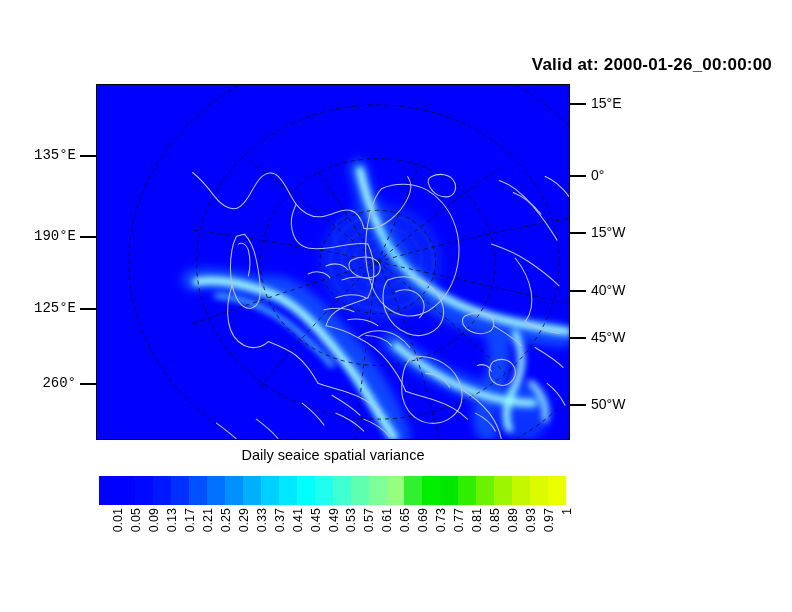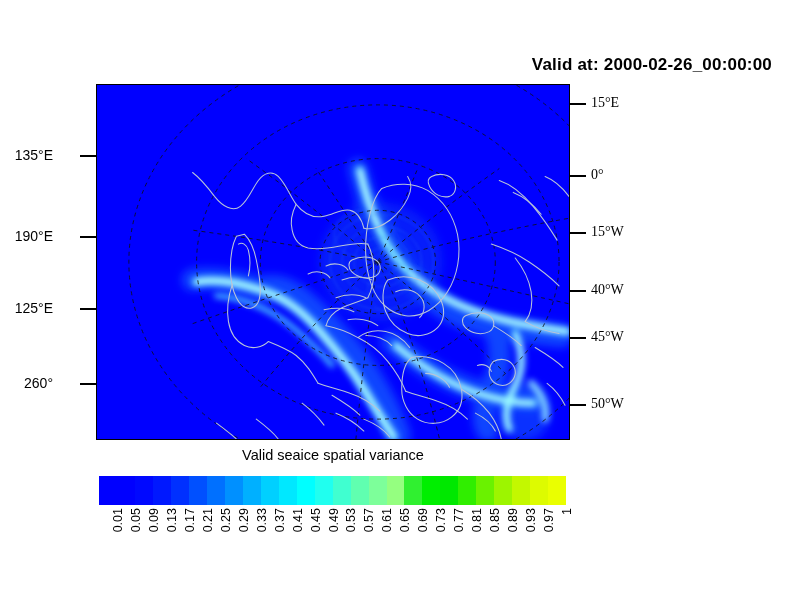--- a/index.html
+++ b/index.html
@@ -58,22 +58,22 @@
   }
   .tick-left  { left: 80px; width: 16px; }
   .tick-right { left: 570px; width: 16px; }
 
   .tick-label {
     position: absolute;
     font-size: 14px;
     white-space: nowrap;
     line-height: 1;
   }
-  .tick-label-left  { right: 739px; text-align: right; }
-  .tick-label-right { left: 591px; text-align: left; font-family: Liberation Serif, serif; }
+  .tick-label-left  { right: 716px; text-align: right; font-family: Liberation Mono, monospace; }
+  .tick-label-right { left: 591px; text-align: left; }
 
   
   #x-caption {
     position: absolute;
     left: 96px;
     top: 447px;
     width: 474px;
     text-align: center;
     font-size: 14.5px;
   }
@@ -111,21 +111,21 @@
     font-size: 12.5px;
     line-height: 1;
     white-space: nowrap;
     transform-origin: left top;
     transform: rotate(-90deg) translateX(-100%);
   }
 </style>
 </head>
 <body>
 
-<div id="plot-title">Valid at: 2000-02-26_00:00:00</div>
+<div id="plot-title">Valid at: 2000-01-26_00:00:00</div>
 
 <div id="map-frame">
   <svg id="map-canvas" viewBox="0 0 474 356" preserveAspectRatio="none">
     <defs>
 
       <linearGradient id="bandGrad" x1="0" y1="0" x2="0" y2="1">
         <stop offset="0%" stop-color="#0000ff" stop-opacity="0"></stop>
         <stop offset="35%" stop-color="#00a8ff" stop-opacity="0.75"></stop>
         <stop offset="50%" stop-color="#8ffbff" stop-opacity="1"></stop>
         <stop offset="65%" stop-color="#00a8ff" stop-opacity="0.75"></stop>
@@ -324,21 +324,21 @@
   <div class="tick-mark tick-right" style="top:404px"></div>
 
   <div class="tick-label tick-label-right" style="top:96px">15°E</div>
   <div class="tick-label tick-label-right" style="top:168px">0°</div>
   <div class="tick-label tick-label-right" style="top:225px">15°W</div>
   <div class="tick-label tick-label-right" style="top:283px">40°W</div>
   <div class="tick-label tick-label-right" style="top:330px">45°W</div>
   <div class="tick-label tick-label-right" style="top:397px">50°W</div>
 </div>
 
-<div id="x-caption">Valid seaice spatial variance</div>
+<div id="x-caption">Daily seaice spatial variance</div>
 
 <div id="colorbar-wrap">
   <div id="colorbar">
       <div class="cb-cell" style="background: rgb(0, 0, 255);"></div>
       <div class="cb-cell" style="background: rgb(0, 0, 255);"></div>
       <div class="cb-cell" style="background: rgb(0, 8, 255);"></div>
       <div class="cb-cell" style="background: rgb(0, 24, 255);"></div>
       <div class="cb-cell" style="background: rgb(0, 48, 255);"></div>
       <div class="cb-cell" style="background: rgb(0, 80, 255);"></div>
       <div class="cb-cell" style="background: rgb(0, 112, 255);"></div>

